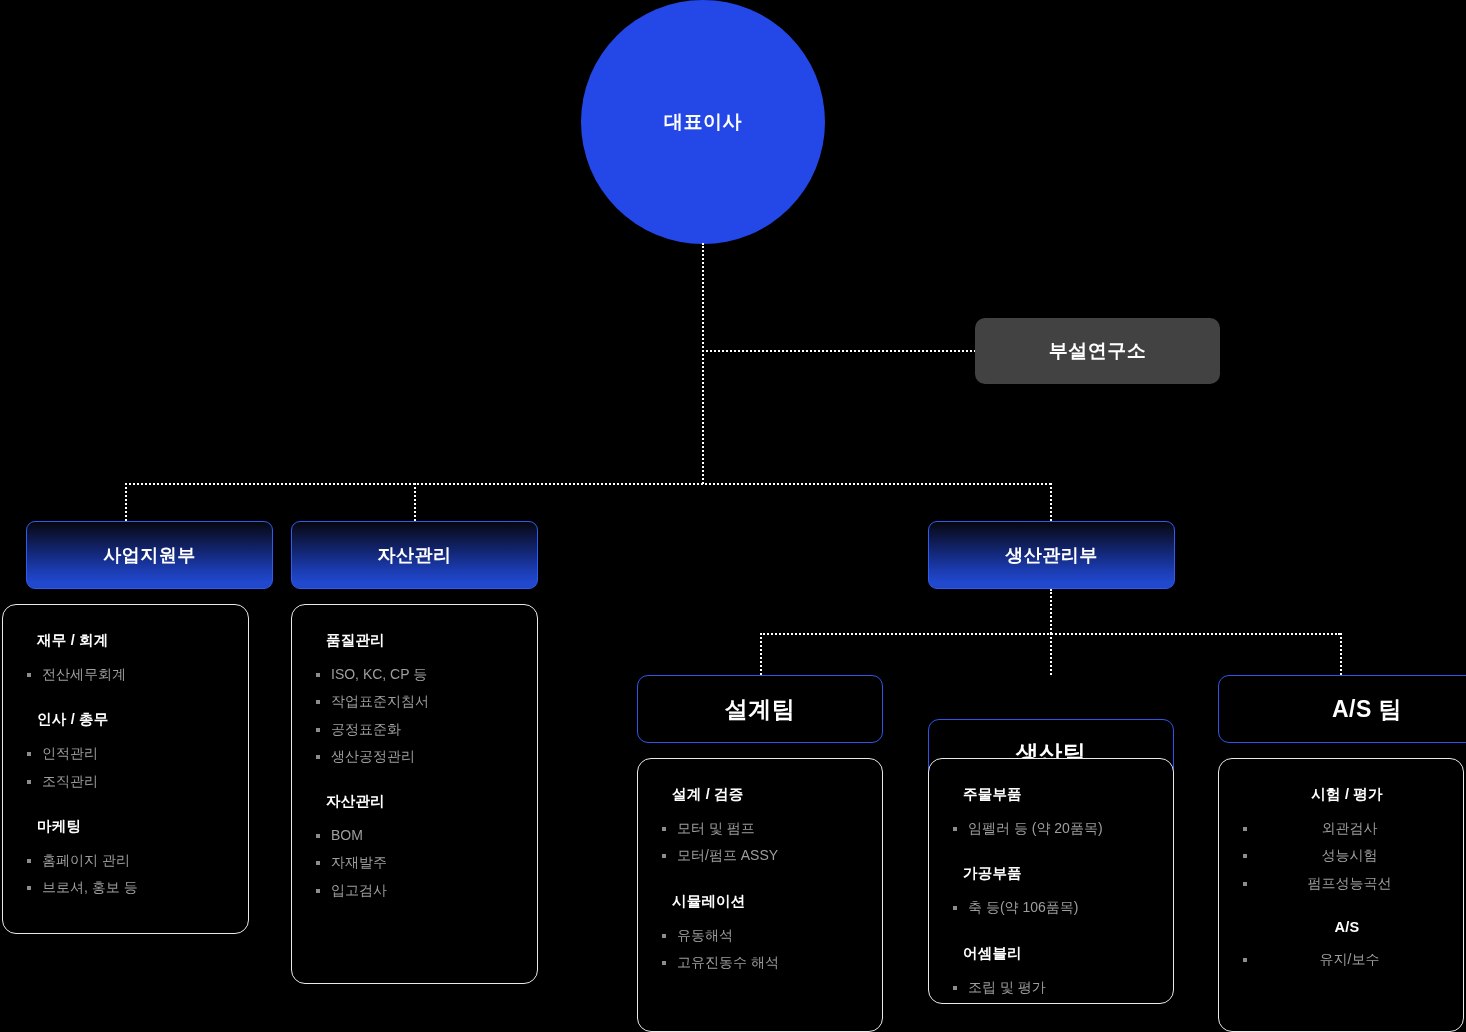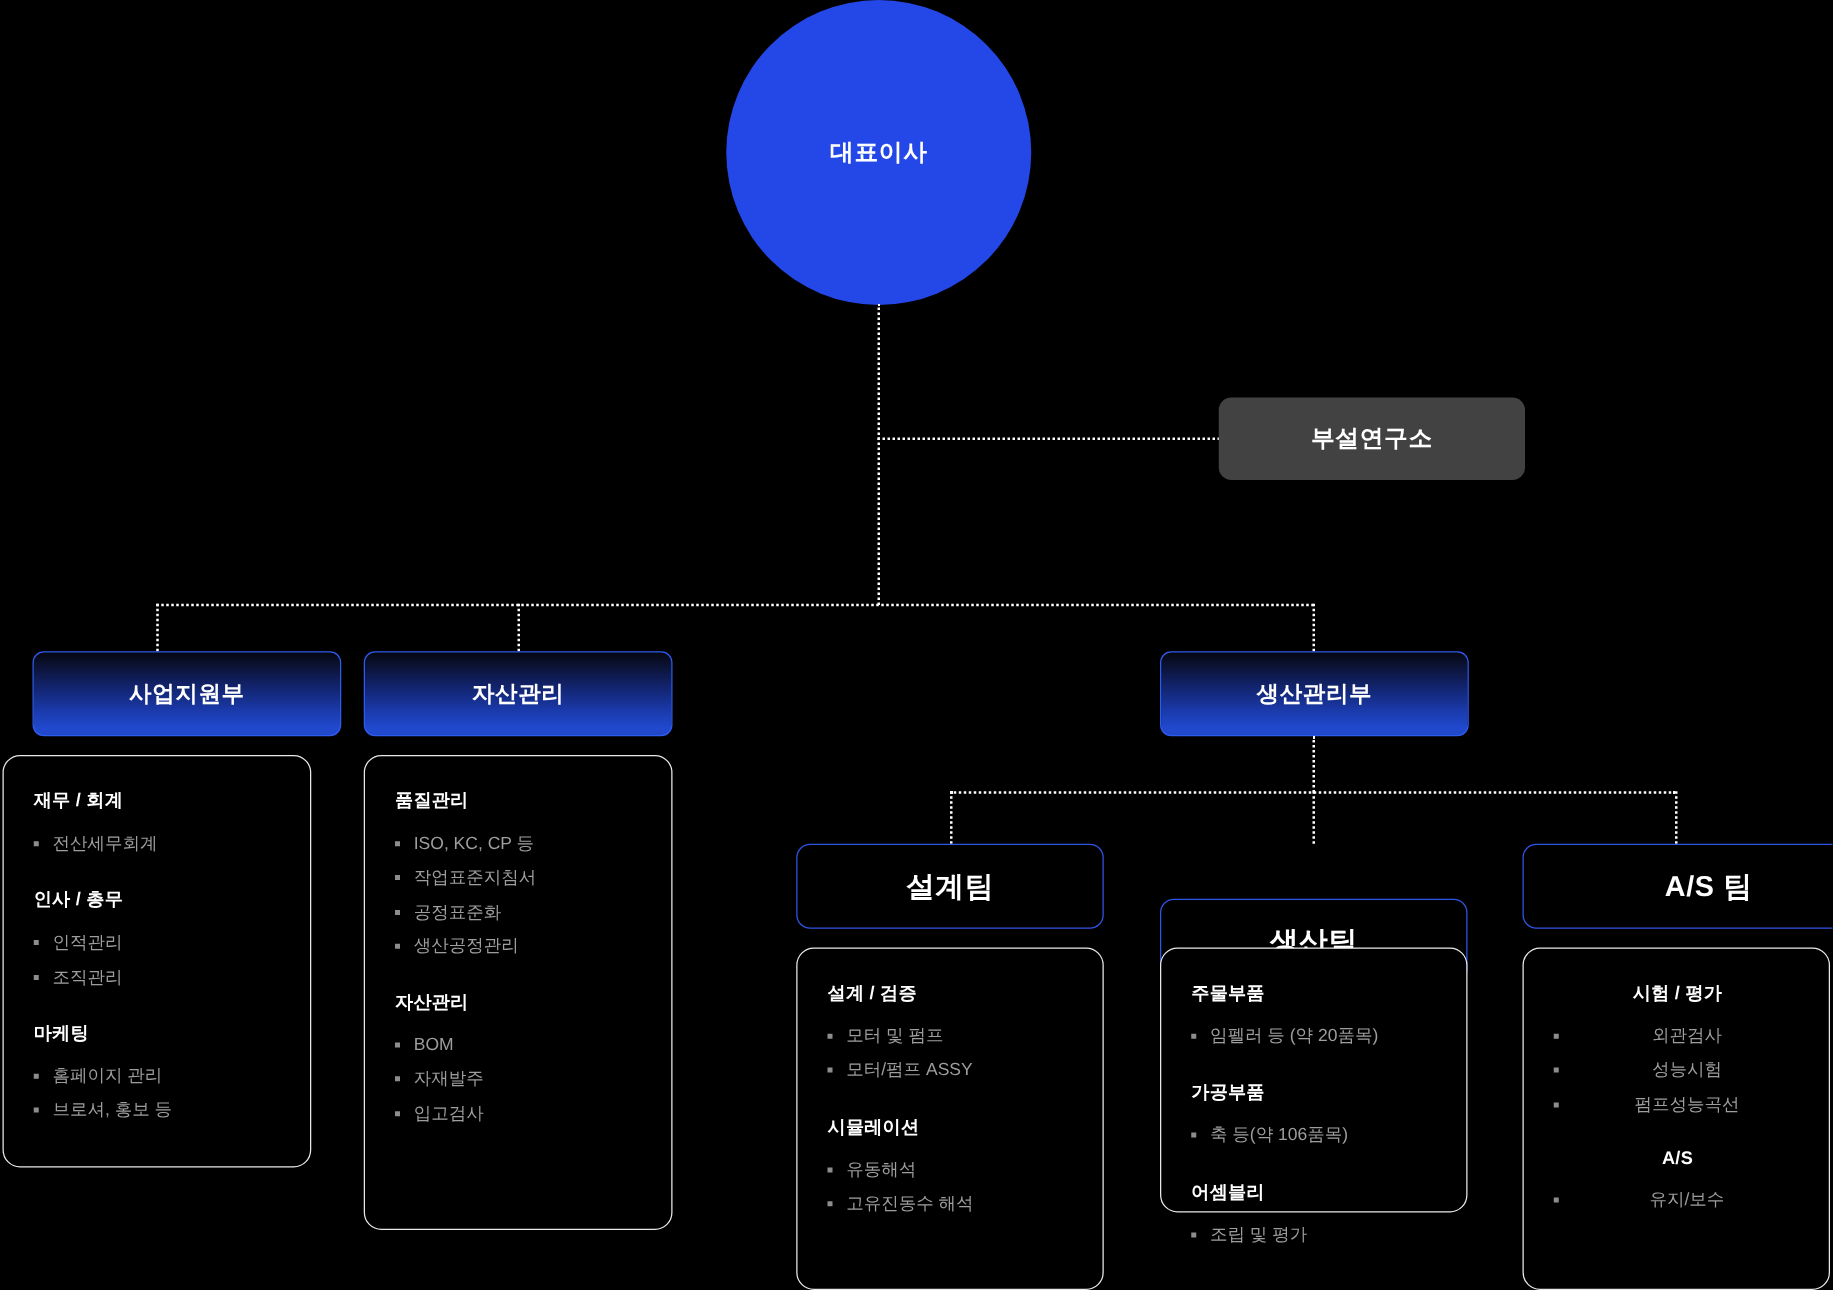--- a/index.html
+++ b/index.html
@@ -97,20 +97,21 @@
     padding: 26px 22px 22px 24px;
   }
   .grp { margin-bottom: 22px; }
   .grp:last-child { margin-bottom: 0; }
   .grp-title {
     color: #ffffff;
     font-weight: bold;
     font-size: 14.5px;
     margin-bottom: 11px;
     letter-spacing: 0.2px;
+    margin-left: 10px;
   }
   .grp ul { list-style: none; }
   .grp li {
     color: #9e9e9e;
     font-size: 14px;
     line-height: 1.95;
     position: relative;
     padding-left: 15px;
     white-space: nowrap;
   }
@@ -221,21 +222,21 @@
       <ul>
         <li>유동해석</li>
         <li>고유진동수 해석</li>
       </ul>
     </div>
   </div>
 
   <div class="team-head" style="left:928px; top:675px; width:246px; height:68px;margin-top:44px;">
     <span>생산팀</span>
   </div>
-  <div class="detail-box" style="left:928px; top:758px; width:246px; height:212px;">
+  <div class="detail-box" style="left:928px; top:758px; width:246px; height:246px;">
     <div class="grp">
       <div class="grp-title">주물부품</div>
       <ul>
         <li>임펠러 등 (약 20품목)</li>
       </ul>
     </div>
     <div class="grp">
       <div class="grp-title">가공부품</div>
       <ul>
         <li>축 등(약 106품목)</li>

